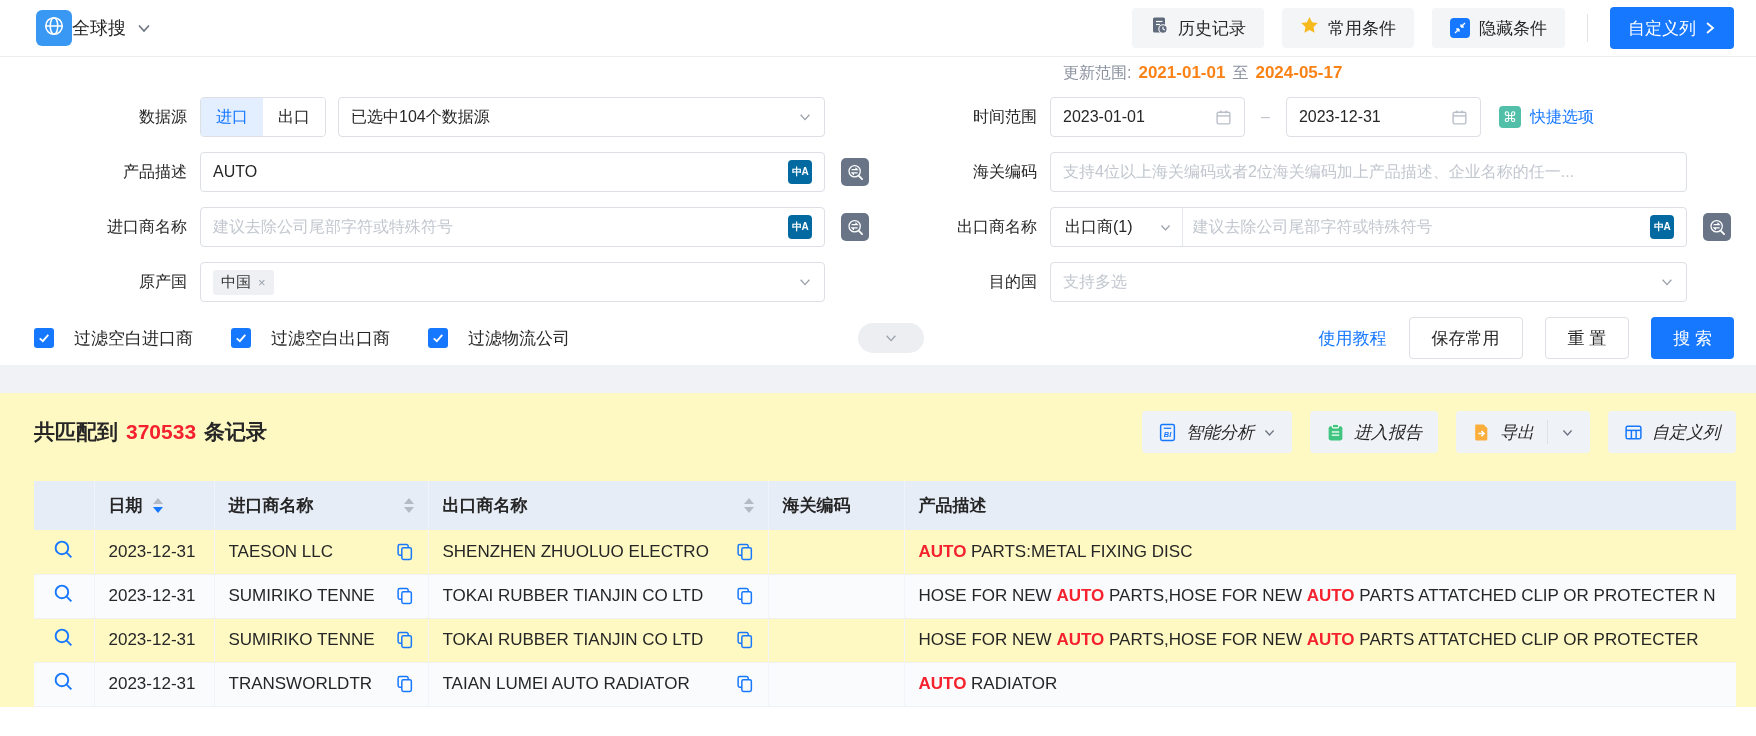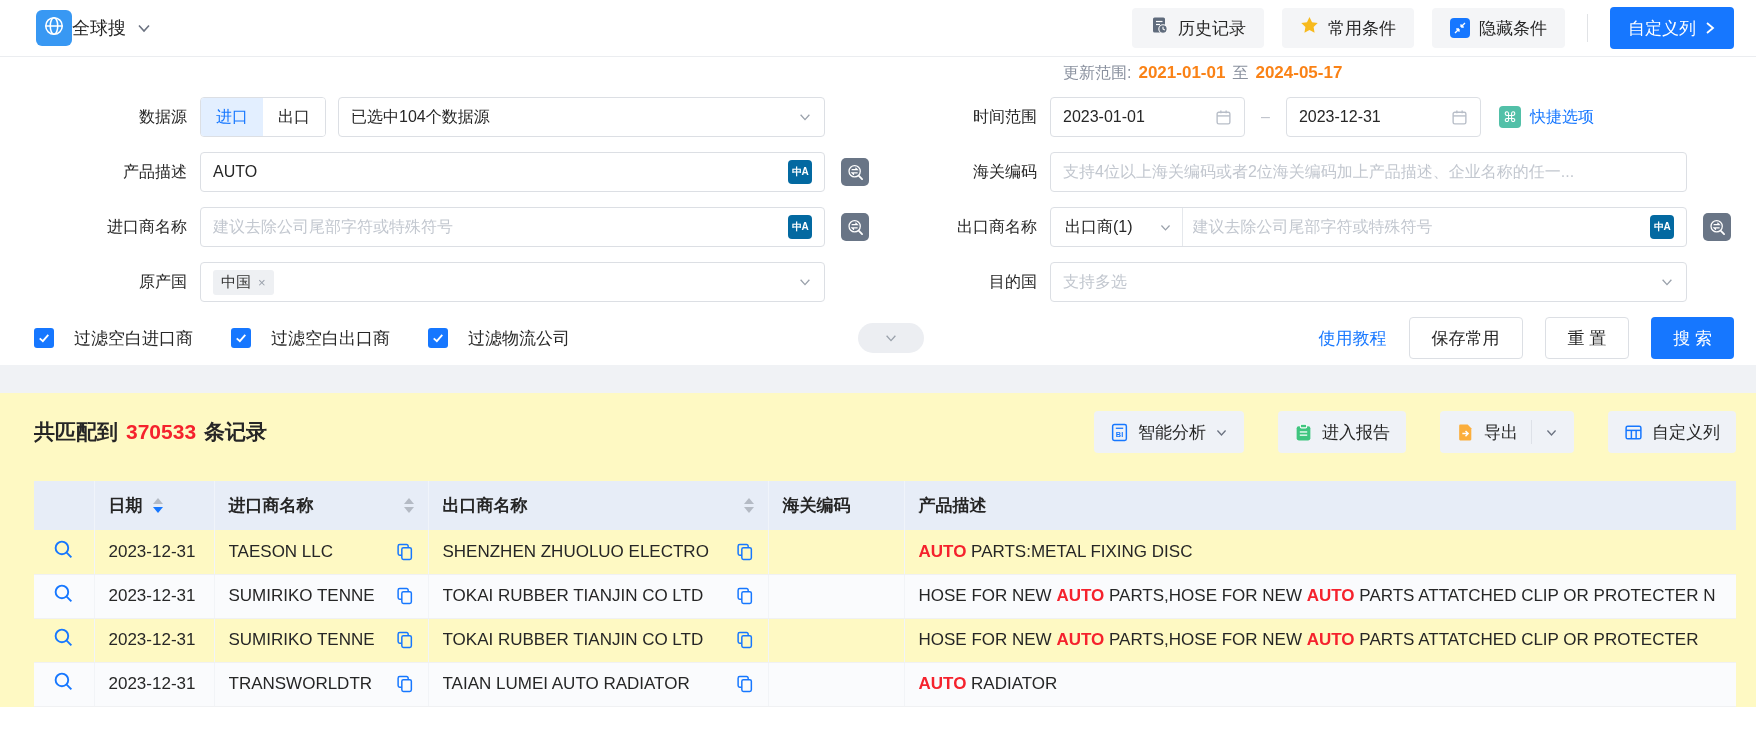--- a/index.html
+++ b/index.html
@@ -75,21 +75,21 @@
   .btn-primary { height:42px; padding:0 22px; background:#1677ff; color:#fff; border-radius:4px;
     font-size:17px; display:flex; align-items:center; cursor:pointer; white-space:nowrap; }
 
   .band { height:28px; background:#f0f2f5; }
 
   
   .results { padding:18px 20px 0 34px; background:#fef9c3; }
   .results-head { display:flex; align-items:center; height:42px; }
   .count { font-size:21px; font-weight:bold; display:flex; align-items:center; }
   .count .num { color:#f5222d; margin:0 8px; }
-  .res-actions { margin-left:auto; display:flex; align-items:center; gap:34px; }
+  .res-actions { margin-left:auto; display:flex; align-items:center; gap:18px;font-style:italic; }
   .res-btn { height:42px; background:#eff2f7; border-radius:4px; padding:0 16px; font-size:17px;
     display:flex; align-items:center; gap:9px; cursor:pointer; white-space:nowrap; }
   .res-btn .inner-div { width:1px; height:24px; background:#dde1e8; margin:0 4px; }
 
   table { border-collapse:collapse; width:100%; margin-top:28px; table-layout:fixed; }
   th { background:#e7edf7; height:49px; font-size:17px; text-align:left; padding:0 14px;
     border-right:1px solid #f0f4fa; font-weight:bold; }
   th .th-flex { display:flex; align-items:center; }
   .grow { flex:1; }
   td { height:44px; font-size:17px; padding:0 14px; border-bottom:1px solid #f0f1f3;

